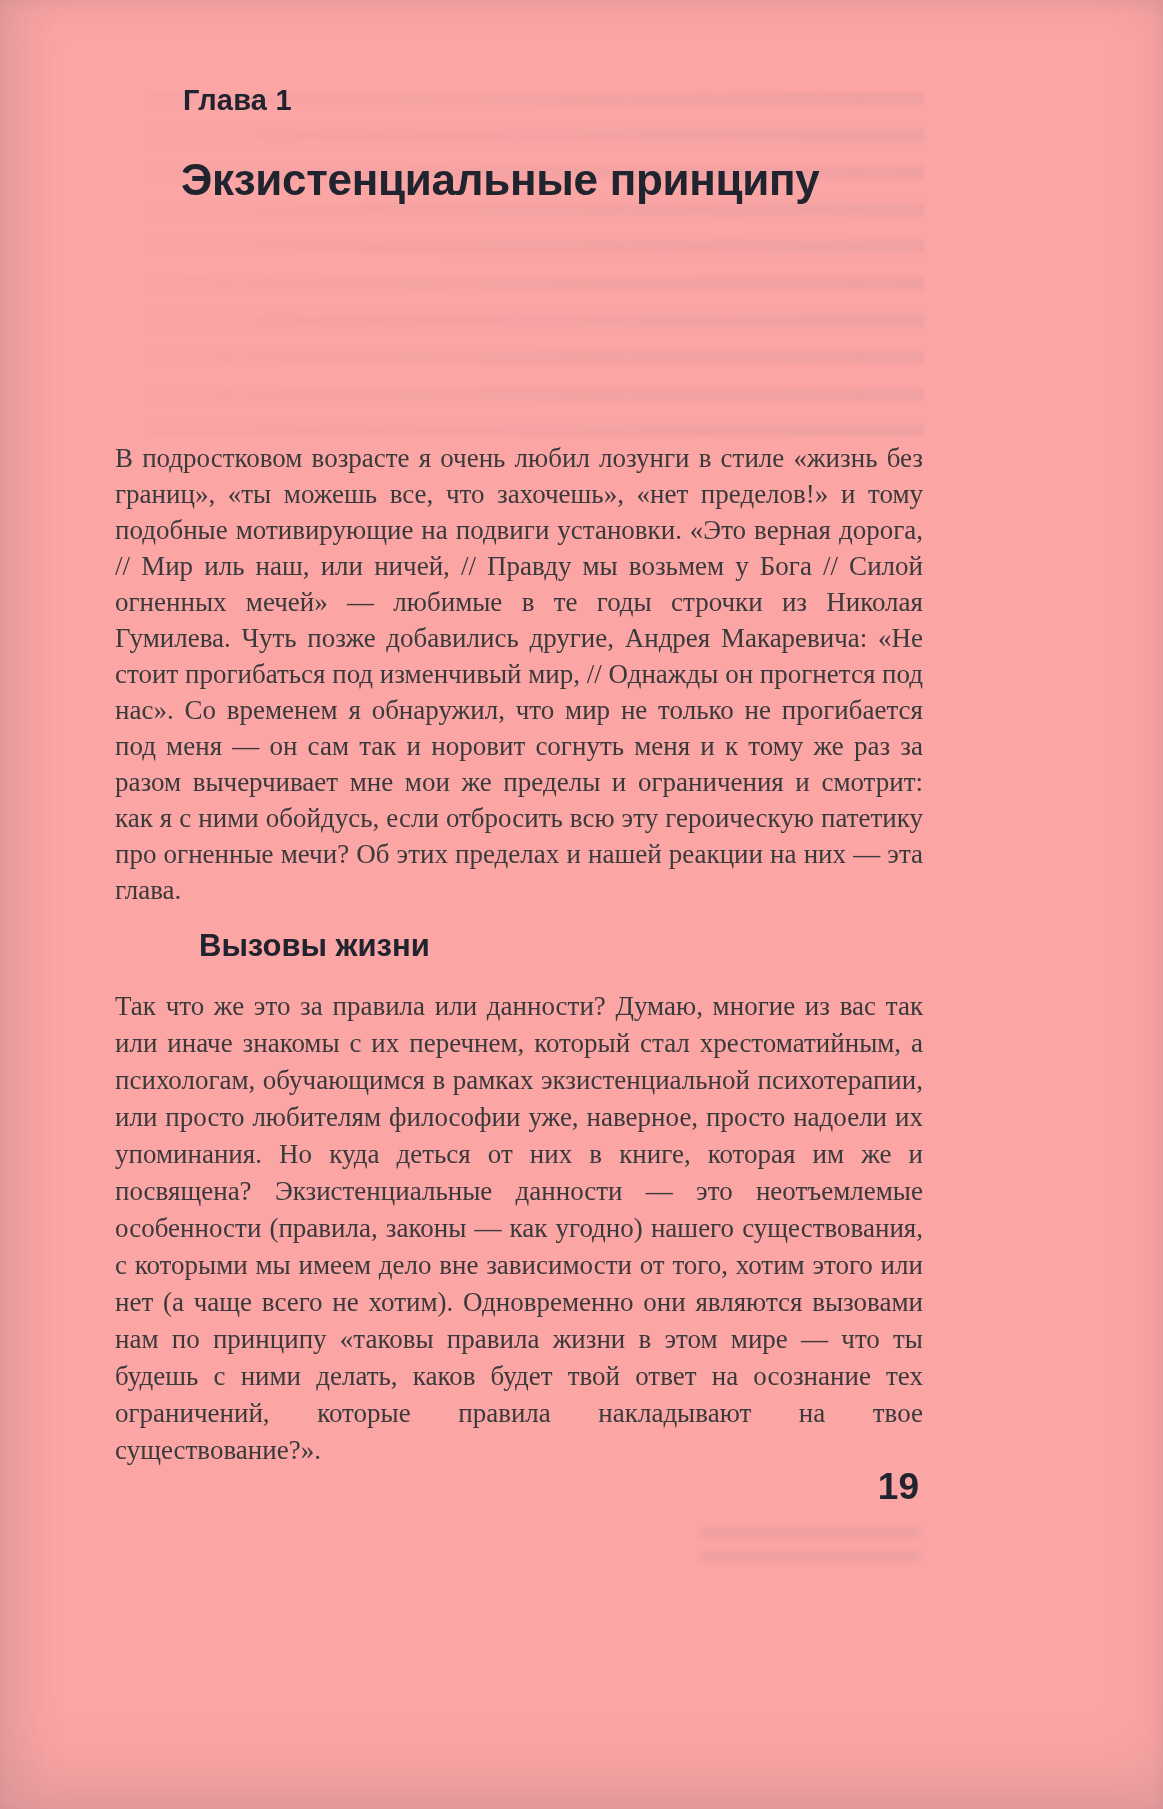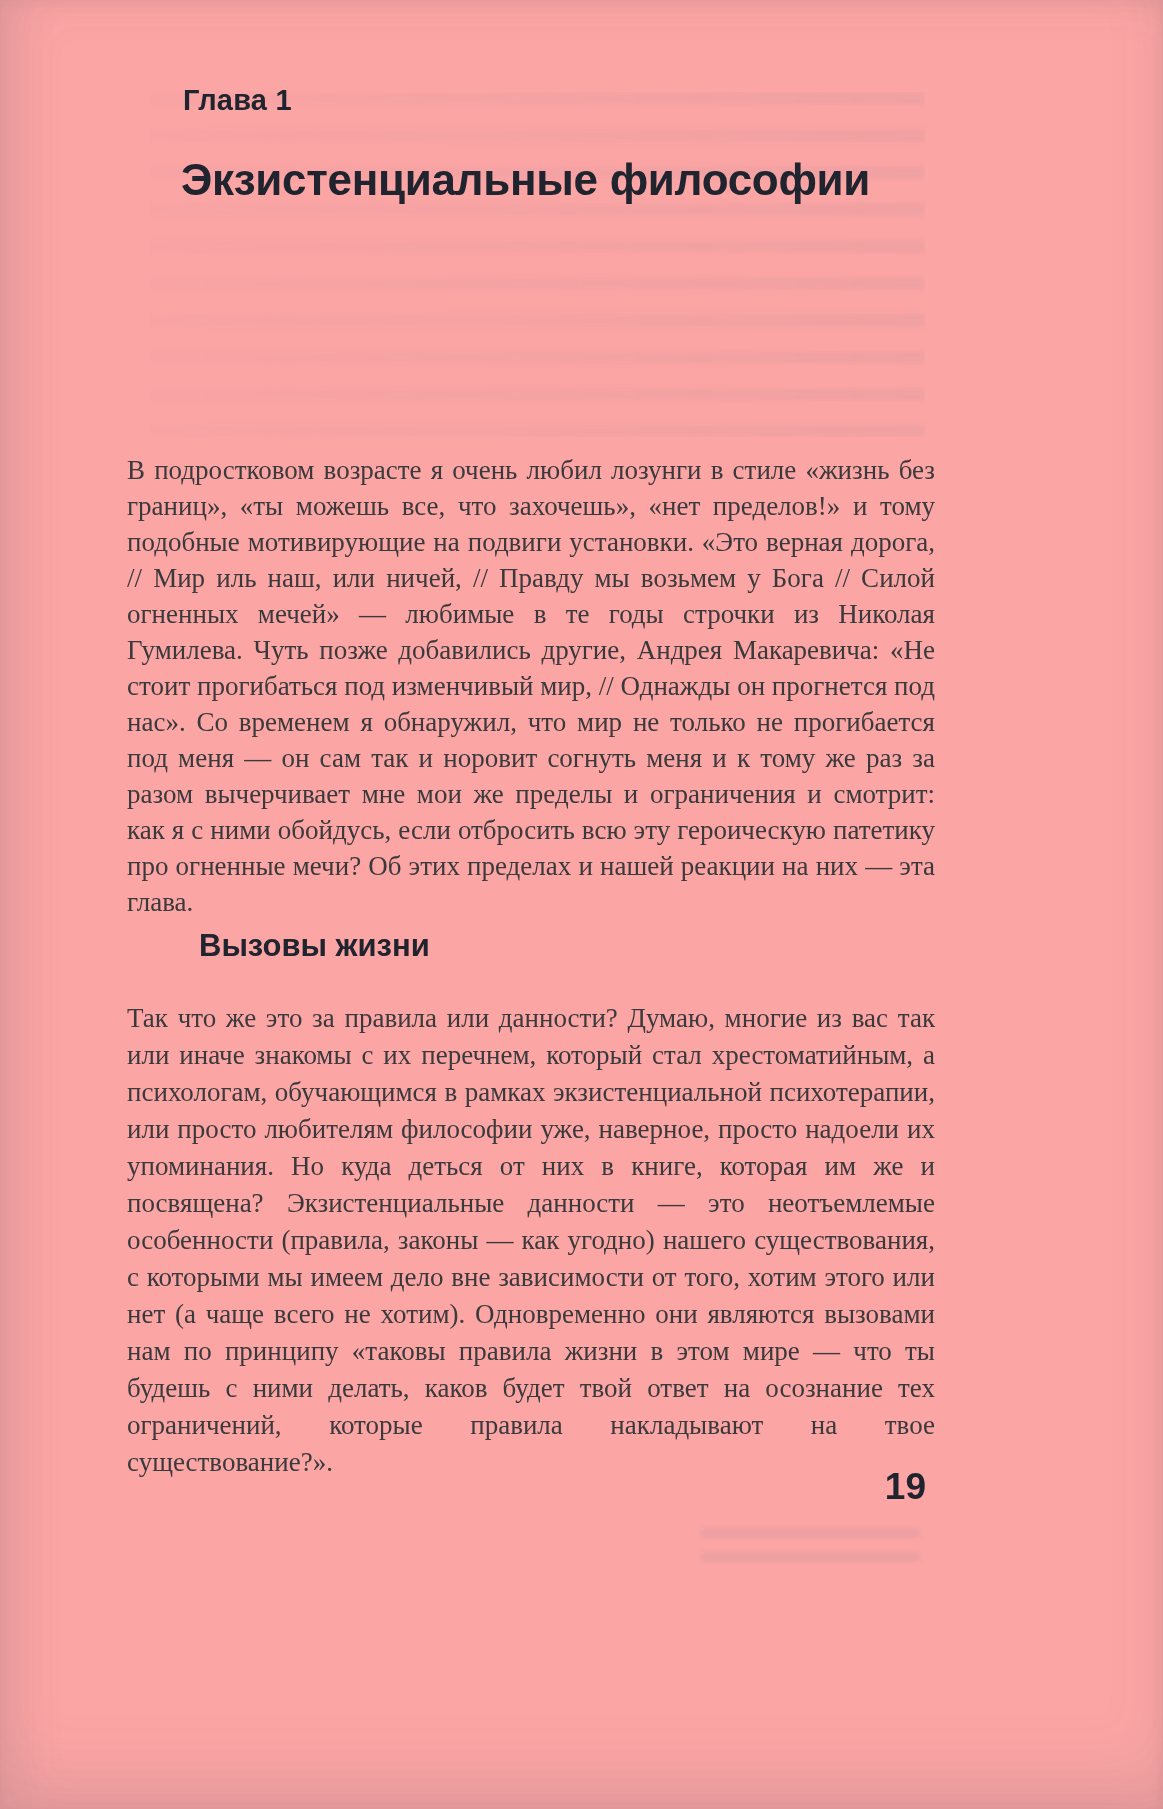--- a/index.html
+++ b/index.html
@@ -82,56 +82,56 @@
     letter-spacing: -0.3px;
   }
   .body-para {
     position: absolute;
     left: 115px;
     width: 808px;
     font-size: 27px;
     line-height: 36px;
     color: #3a3a3c;
     text-align: justify;
-    margin: 12px;
+    margin: 0;
   }
   .para-1 { top: 440px; }
   .para-2 { top: 988px; line-height: 37px; }
   .section-heading {
     position: absolute;
     left: 183px;
     top: 912px;
     font-family: "Liberation Sans", "DejaVu Sans", sans-serif;
     font-size: 31px;
     font-weight: 800;
     color: #20242e;
   }
   .page-number {
     position: absolute;
-    left: 118px;
+    left: 111px;
     top: 1466px;
     width: 808px;
     text-align: right;
     font-family: "Liberation Sans", "DejaVu Sans", sans-serif;
     font-size: 37px;
     font-weight: 700;
     color: #20242e;
   }
 </style>
 </head>
 <body>
 
 <div class="page">
 
   <div class="bleed-top"></div>
   <div class="bleed-bottom"></div>
 
   <div class="chapter-label">Глава 1</div>
 
-  <h1 class="chapter-title" style="margin:0;">Экзистенциальные философии</h1>
+  <h1 class="chapter-title" style="margin:0;">Экзистенциальные принципу</h1>
 
   <p class="body-para para-1">В подростковом возрасте я очень любил лозунги в стиле «жизнь без границ», «ты можешь все, что захочешь», «нет пределов!» и тому подобные мотивирующие на подвиги установки. «Это верная дорога, // Мир иль наш, или ничей, // Правду мы возьмем у Бога // Силой огненных мечей» — любимые в те годы строчки из Николая Гумилева. Чуть позже добавились другие, Андрея Макаревича: «Не стоит прогибаться под изменчивый мир, // Однажды он прогнется под нас». Со временем я обнаружил, что мир не только не прогибается под меня — он сам так и норовит согнуть меня и к тому же раз за разом вычерчивает мне мои же пределы и ограничения и смотрит: как я с ними обойдусь, если отбросить всю эту героическую патетику про огненные мечи? Об этих пределах и нашей реакции на них — эта глава.</p>
 
   <h2 class="section-heading" style="margin:16px;">Вызовы жизни</h2>
 
   <p class="body-para para-2">Так что же это за правила или данности? Думаю, многие из вас так или иначе знакомы с их перечнем, который стал хрестоматийным, а психологам, обучающимся в рамках экзистенциальной психотерапии, или просто любителям философии уже, наверное, просто надоели их упоминания. Но куда деться от них в книге, которая им же и посвящена? Экзистенциальные данности — это неотъемлемые особенности (правила, законы — как угодно) нашего существования, с которыми мы имеем дело вне зависимости от того, хотим этого или нет (а чаще всего не хотим). Одновременно они являются вызовами нам по принципу «таковы правила жизни в этом мире — что ты будешь с ними делать, каков будет твой ответ на осознание тех ограничений, которые правила накладывают на твое существование?».</p>
 
   <div class="page-number">19</div>
 
 </div>

